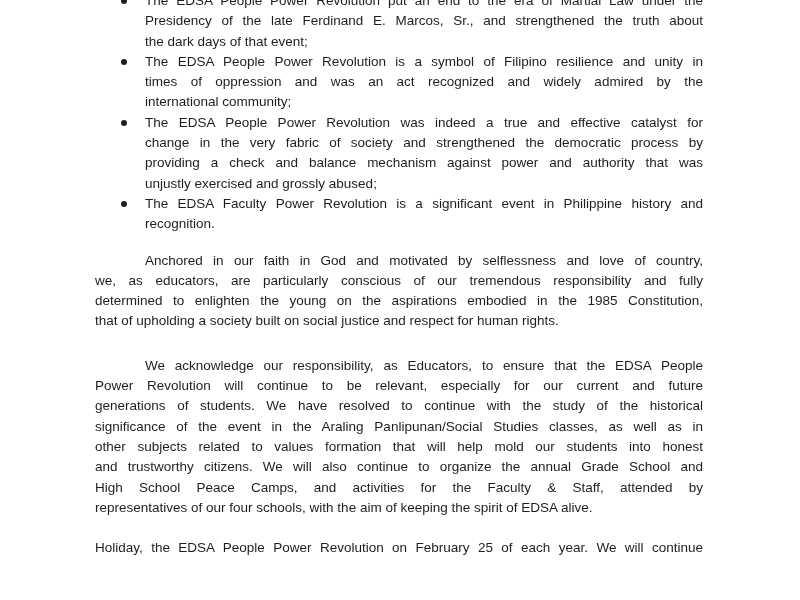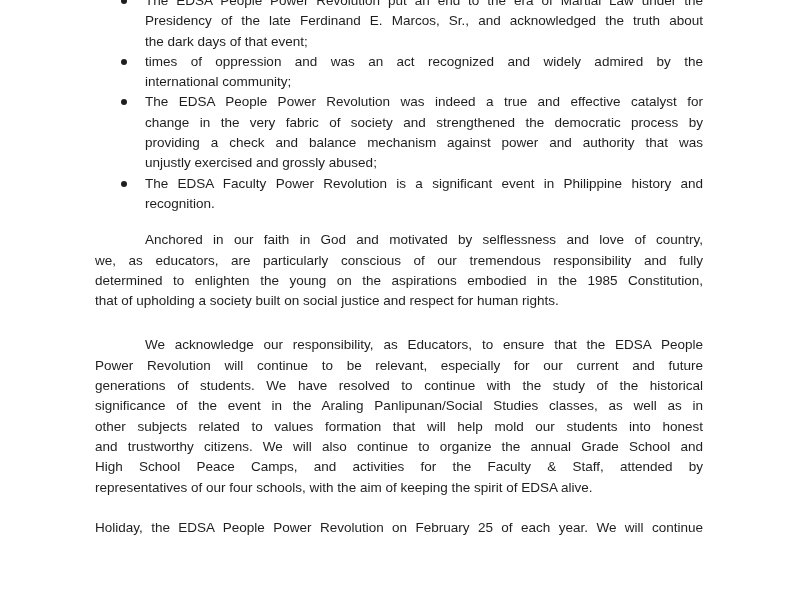--- a/index.html
+++ b/index.html
@@ -59,25 +59,26 @@
 </style>
 </head>
 <body>
 
 <div class="page">
   <div class="textblock">
     <div id="bullet-list">
         <div class="bullet-item">
           <span class="bullet-dot"></span>
           <div class="line">The EDSA People Power Revolution put an end to the era of Martial Law under the</div>
-          <div class="line">Presidency of the late Ferdinand E. Marcos, Sr., and acknowledged the truth about</div>
+          <div class="line">Presidency of the late Ferdinand E. Marcos, Sr., and strengthened the truth about</div>
           <div class="line lastline">the dark days of that event;</div>
         </div>
         <div class="bullet-item">
           <span class="bullet-dot"></span>
+          <div class="line">The EDSA People Power Revolution is a symbol of Filipino resilience and unity in</div>
           <div class="line">times of oppression and was an act recognized and widely admired by the</div>
           <div class="line lastline">international community;</div>
         </div>
         <div class="bullet-item">
           <span class="bullet-dot"></span>
           <div class="line">The EDSA People Power Revolution was indeed a true and effective catalyst for</div>
           <div class="line">change in the very fabric of society and strengthened the democratic process by</div>
           <div class="line">providing a check and balance mechanism against power and authority that was</div>
           <div class="line lastline">unjustly exercised and grossly abused;</div>
         </div>

